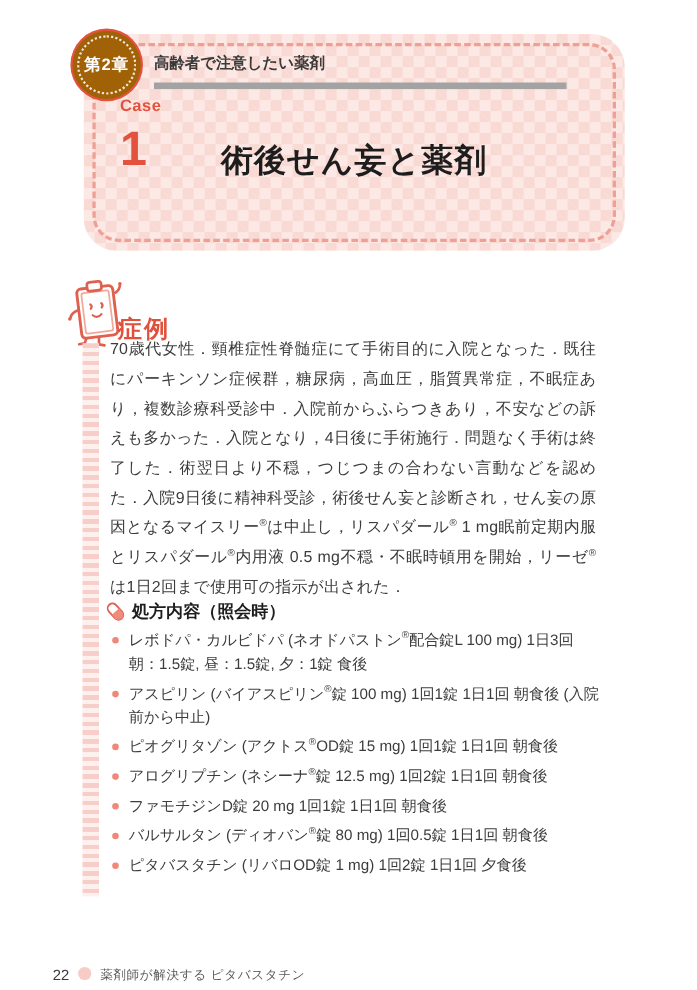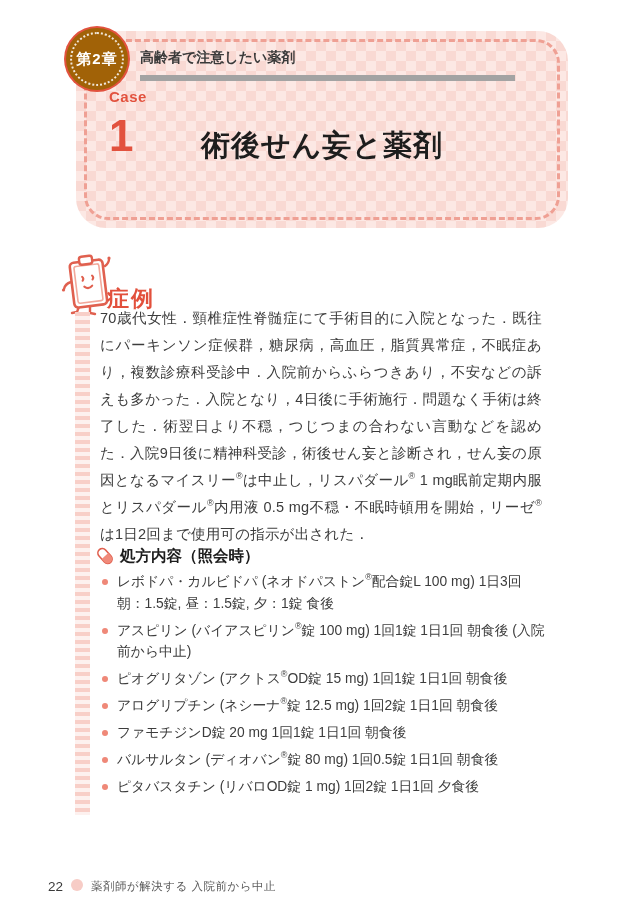--- a/index.html
+++ b/index.html
@@ -149,14 +149,14 @@
     <li>ピオグリタゾン (アクトス<sup class="reg">®</sup>OD錠 15 mg) 1回1錠 1日1回 朝食後</li>
     <li>アログリプチン (ネシーナ<sup class="reg">®</sup>錠 12.5 mg) 1回2錠 1日1回 朝食後</li>
     <li>ファモチジンD錠 20 mg 1回1錠 1日1回 朝食後</li>
     <li>バルサルタン (ディオバン<sup class="reg">®</sup>錠 80 mg) 1回0.5錠 1日1回 朝食後</li>
     <li>ピタバスタチン (リバロOD錠 1 mg) 1回2錠 1日1回 夕食後</li>
   </ul>
 
 <div class="footer">
   <span class="page-num">22</span>
   <span class="dot"></span>
-  <span class="book-title">薬剤師が解決する 入院前から中止</span>
+  <span class="book-title">薬剤師が解決する ピタバスタチン</span>
 </div>
 
 </body></html>

